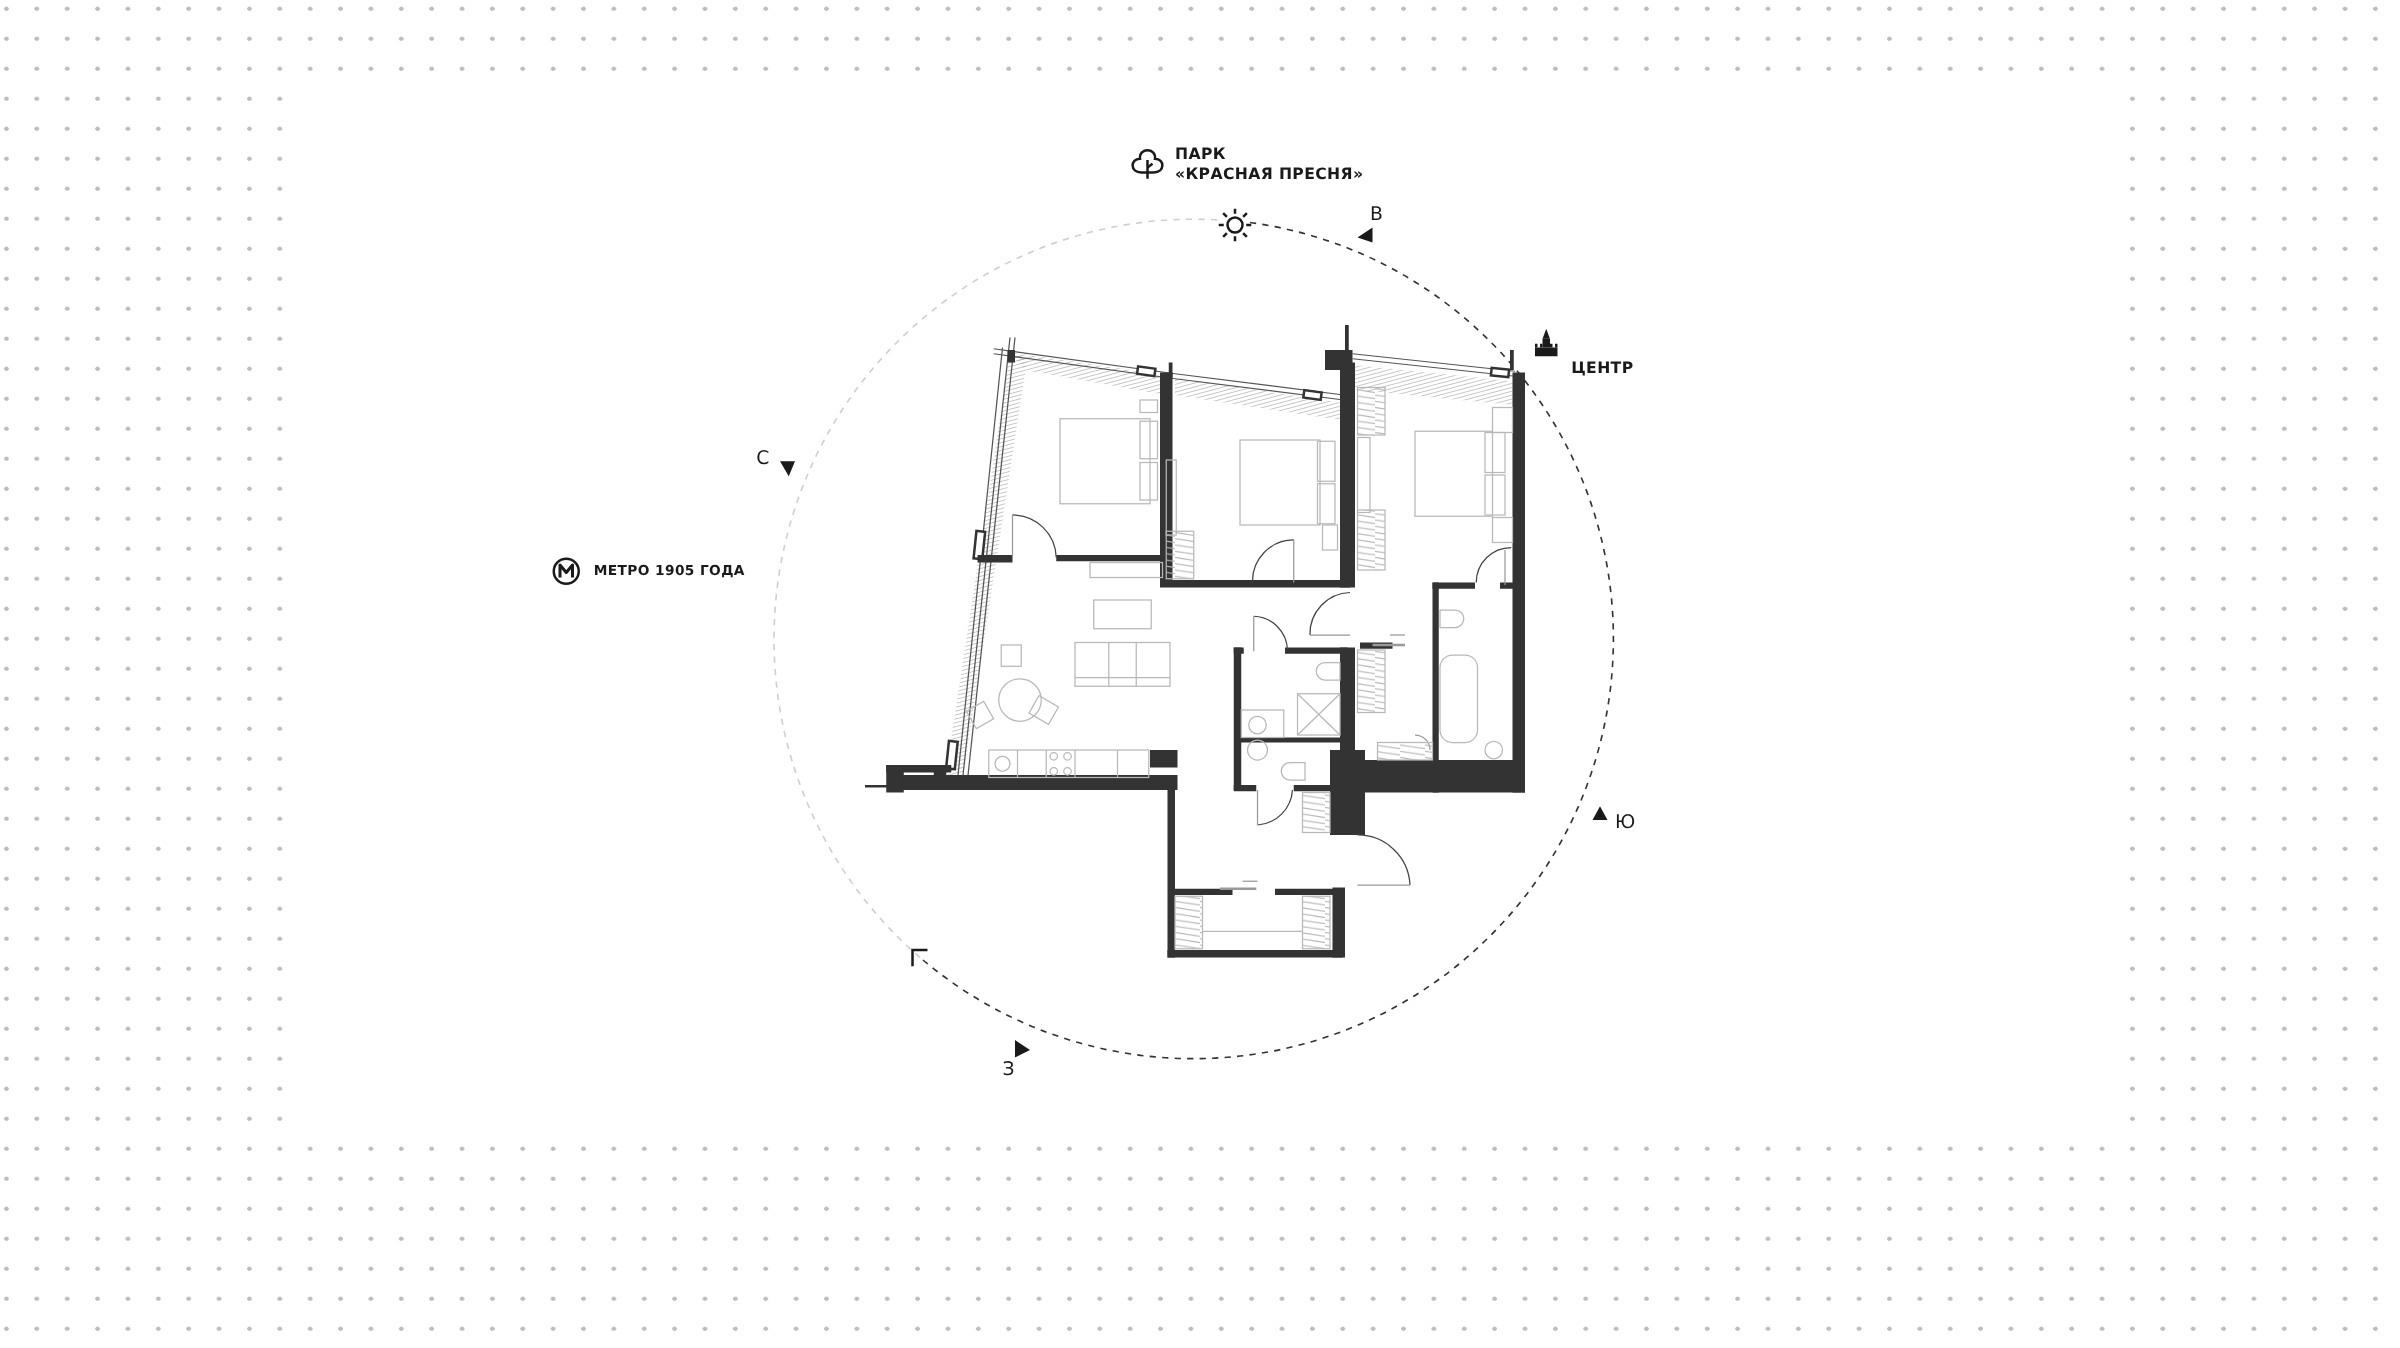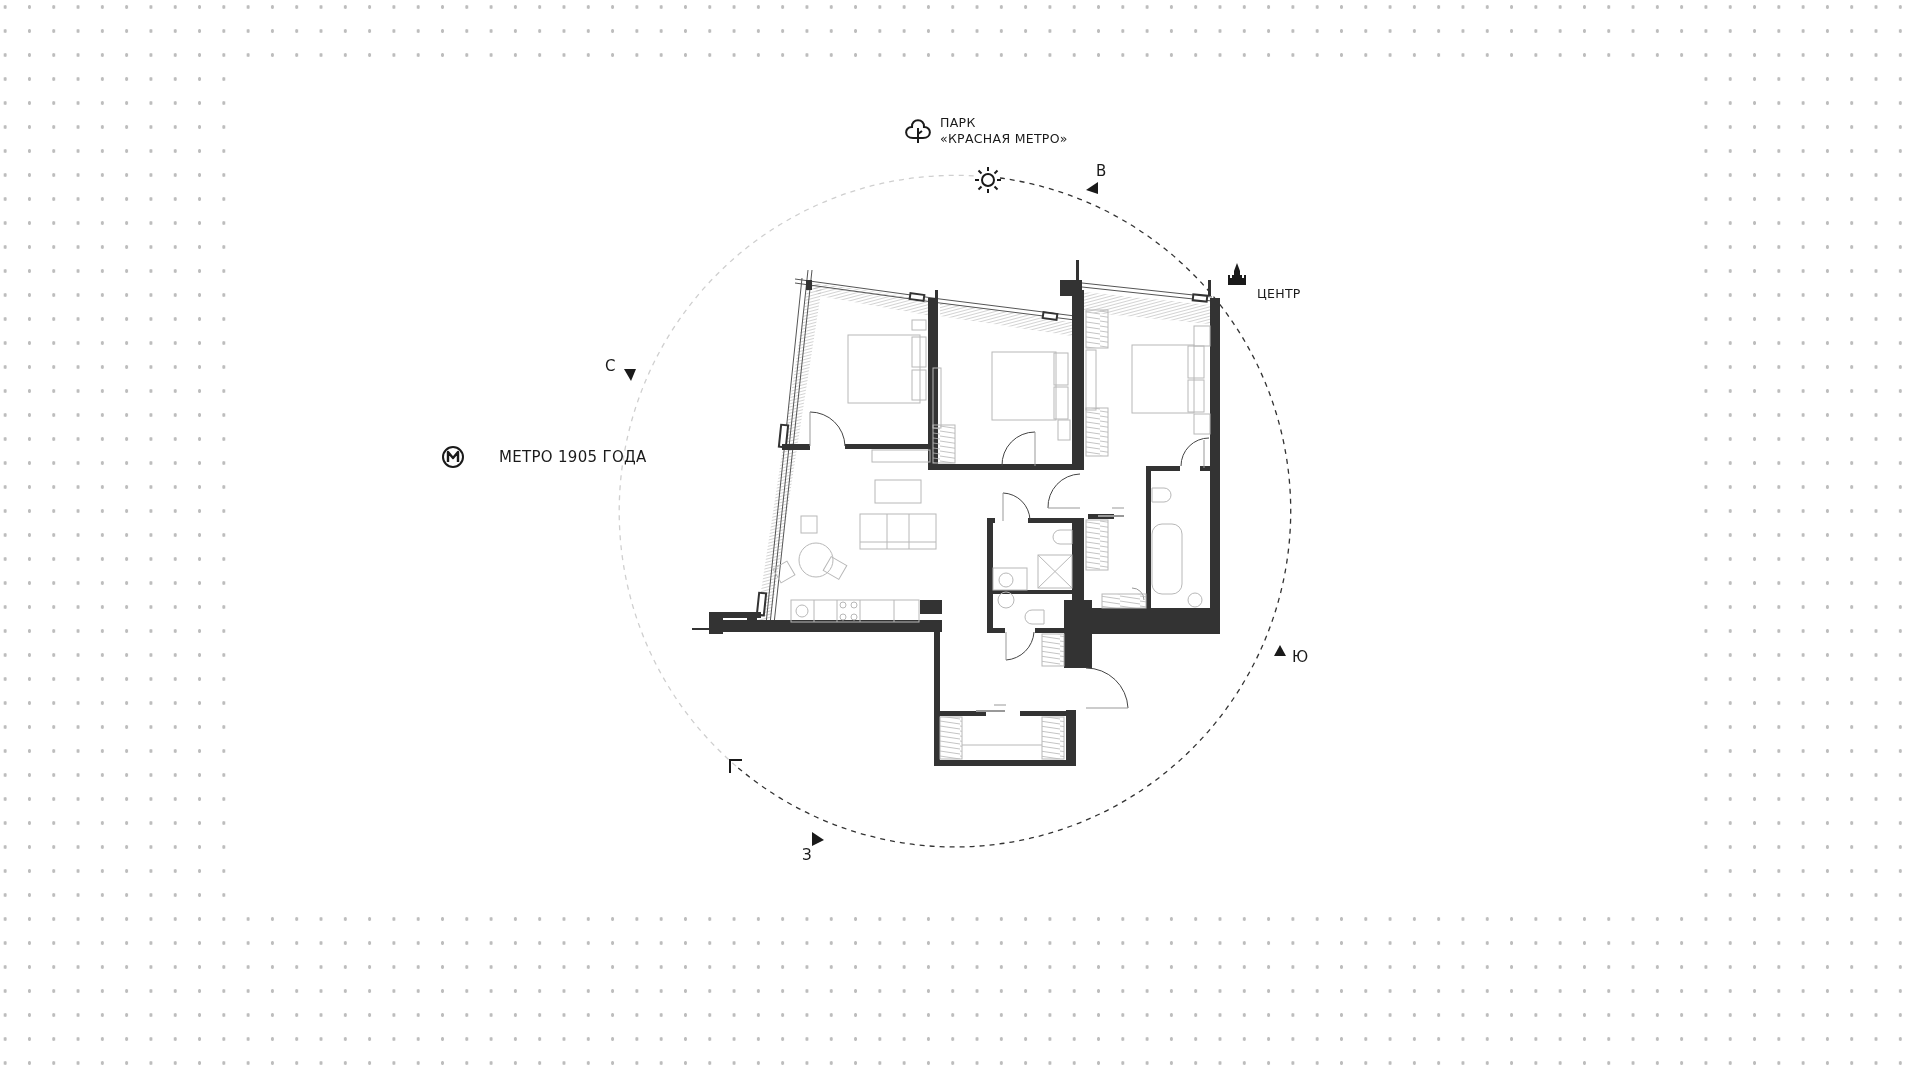--- a/index.html
+++ b/index.html
@@ -2,21 +2,21 @@
 <html><head>
 <meta charset="utf-8">
 <style>
   html,body{margin:0;padding:0;background:#ffffff;}
   body{width:1920px;height:1078px;position:relative;overflow:hidden;font-family:"DejaVu Sans","Liberation Sans",sans-serif;}
   .dots{position:absolute;left:0;top:0;width:1920px;height:1078px;
     background-image:radial-gradient(circle, #bdbdbd 1.6px, transparent 2px);
     background-size:24.3px 24px;background-position:-7px -5px;}
   .blank{position:absolute;left:230px;top:70px;width:1460px;height:835px;background:#ffffff;}
   .plan{position:absolute;left:0;top:0;}
-  .label{position:absolute;font-size:12.5px;font-weight:normal;letter-spacing:0.3px;color:#1a1a1a;white-space:nowrap;line-height:16px;}
+  .label{position:absolute;font-size:12.5px;font-weight:bold;letter-spacing:0.3px;color:#1a1a1a;white-space:nowrap;line-height:16px;}
   .compass{position:absolute;font-size:15px;color:#1a1a1a;font-weight:normal;}
 </style>
 </head>
 <body>
 
 <div class="dots"></div>
 <div class="blank"></div>
 
 <svg class="plan" width="1920" height="1078" viewBox="0 0 1920 1078" xmlns="http://www.w3.org/2000/svg">
   <defs>
@@ -241,21 +241,21 @@
 
       <rect x="940" y="717" width="22" height="42" fill="url(#shelf)"></rect>
       <rect x="1042" y="717" width="22" height="42" fill="url(#shelf)"></rect>
       <line x1="962" y1="745" x2="1042" y2="745"></line>
     </g>
   </g>
 </svg>
 
 <div class="label" style="left:940px;top:115px;">
   <div>ПАРК</div>
-  <div>«КРАСНАЯ МЕТРО»</div>
+  <div>«КРАСНАЯ ПРЕСНЯ»</div>
 </div>
 <div class="label" style="left:1257px;top:266px;margin-top:20px;">ЦЕНТР</div>
-<div class="label" style="left:499px;top:449px;font-size:15px;">МЕТРО 1905 ГОДА</div>
+<div class="label" style="left:475px;top:449px;font-size:11px;">МЕТРО 1905 ГОДА</div>
 
 <div class="compass" style="left:1096px;top:162px;">В</div>
 <div class="compass" style="left:605px;top:357px;">С</div>
 <div class="compass" style="left:1292px;top:648px;">Ю</div>
 <div class="compass" style="left:802px;top:846px;">З</div>
 
 </body></html>

